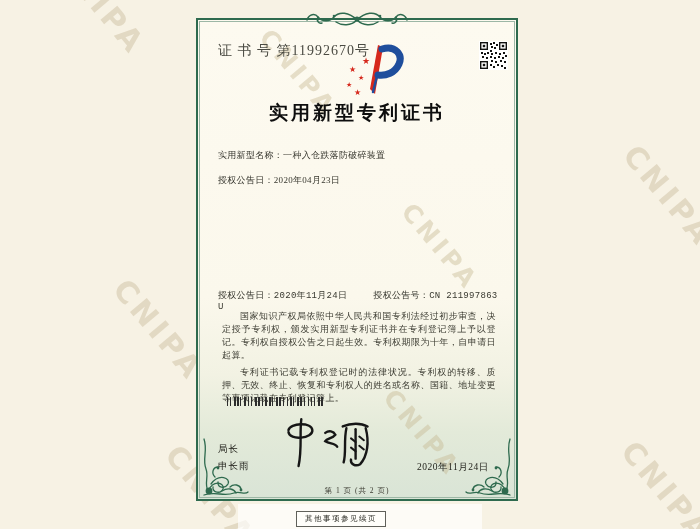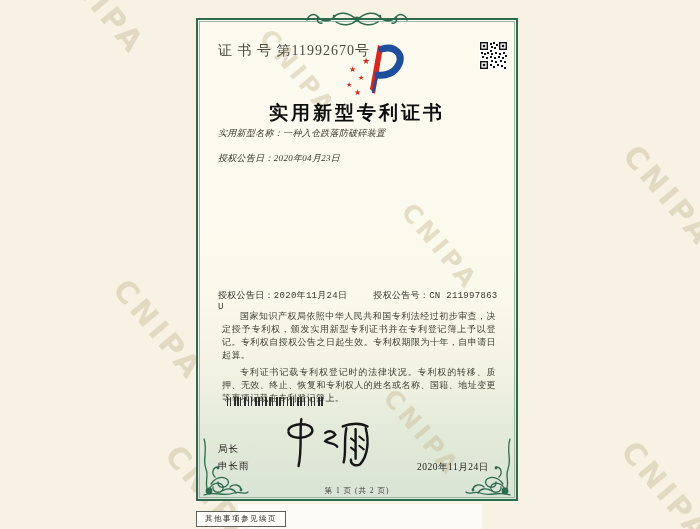--- a/index.html
+++ b/index.html
@@ -37,41 +37,41 @@
   .content{z-index:2;}
   .ornament-top{left:50%;top:-11px;transform:translateX(-50%);width:104px;height:22px;z-index:3;}
   .corner{width:50px;height:60px;bottom:2px;z-index:2;}
   .corner-left{left:2px;}
   .corner-right{right:2px;transform:scaleX(-1);}
   .cert-no{left:20px;top:22px;font-size:14px;letter-spacing:1px;color:#4a4a42;}
   .logo{left:145px;top:22px;width:62px;height:54px;}
   .qr{right:8px;top:21px;width:29px;height:29px;}
   .title{left:0;right:0;top:80px;text-align:center;font-size:19px;font-weight:700;
          letter-spacing:3px;color:#0e0e0e;}
-  .fields{left:20px;top:108px;right:14px;font-style:italic;}
+  .fields{left:20px;top:130px;right:14px;}
   .field{height:25.2px;font-size:9px;color:#38382f;letter-spacing:0.3px;line-height:10px;}
   .flabel{color:#33332b;}
   .grant-row{left:20px;top:269px;right:14px;font-size:9px;color:#38382f;letter-spacing:0.3px;font-family:Liberation Mono, monospace;}
   .grant-gap{display:inline-block;width:26px;}
   .paras{left:20px;right:16px;top:286px;font-size:9px;line-height:13px;
          text-align:justify;color:#3d3d33;letter-spacing:0.4px;}
   .paras p{margin:4px;text-indent:2em;}
   .barcode{left:29px;top:377px;width:100px;height:9px;
     background:repeating-linear-gradient(90deg,
       #2d2d2d 0 1.5px,rgba(0,0,0,0) 1.5px 3px,
       #2d2d2d 3px 4px,rgba(0,0,0,0) 4px 7px,
       #2d2d2d 7px 9px,rgba(0,0,0,0) 9px 10.5px);}
   .director{left:20px;top:421px;font-size:9.5px;line-height:17px;color:#20201a;letter-spacing:1px;}
   .signature{left:84px;top:393px;width:92px;height:60px;}
   .issue-date{left:219px;top:441px;font-size:9.5px;color:#23231c;letter-spacing:0.5px;}
   .page-no{left:0;right:0;top:466px;text-align:center;font-size:7.5px;color:#3a3a30;letter-spacing:1px;}
   
   .page2-edge{position:absolute;left:238px;top:504px;width:244px;height:25px;
     background:rgba(255,255,255,0.68);z-index:1;}
-  .footer-strip{position:absolute;left:196px;top:507px;width:322px;text-align:left;z-index:2;}
+  .footer-strip{position:absolute;left:180px;top:507px;width:322px;text-align:center;z-index:2;}
   .footer-box{display:inline-block;border:1px solid #60605a;background:#fffefa;
     padding:2px 8px;font-size:7.5px;color:#2b2b24;letter-spacing:1.5px;}
 </style>
 </head>
 <body>
 
 <div class="stage">
 
   <div class="watermark wm-out wm1">CNIPA</div>
   <div class="watermark wm-out wm2">CNIPA</div>

